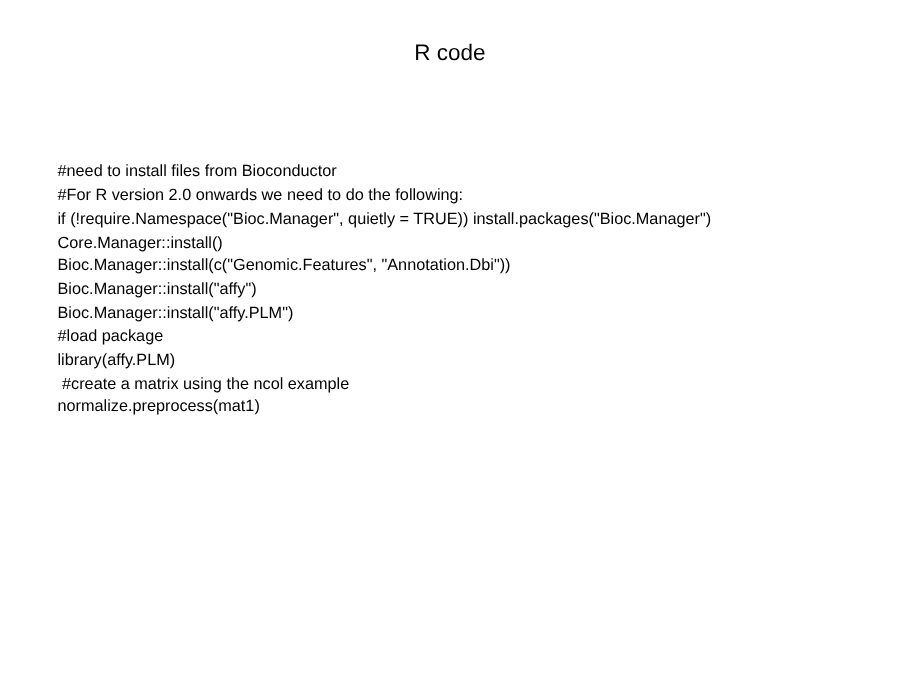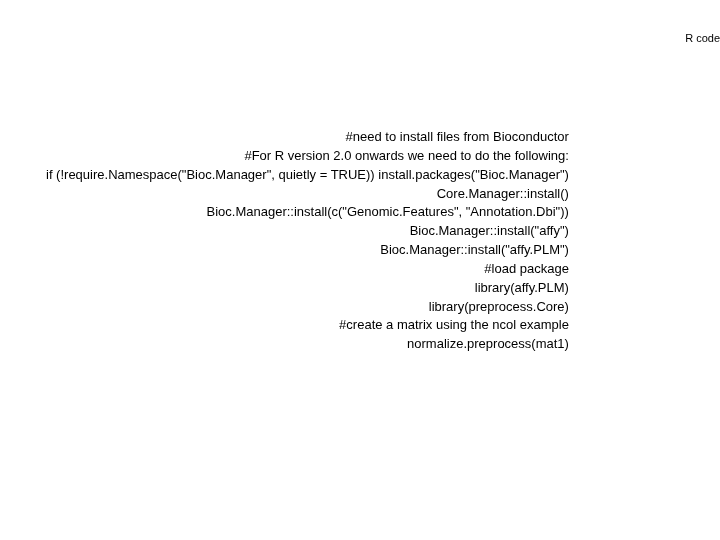--- a/index.html
+++ b/index.html
@@ -12,48 +12,46 @@
       height: 540px;
       background: #ffffff;
       font-family: Arial, Helvetica, sans-serif;
       position: relative;
     }
     .title {
       position: absolute;
       top: 32px;
       left: 0;
       width: 100%;
-      text-align: right;
-      font-size: 11px;
+      text-align: center;
+      font-size: 18px;
       color: #000000;
     }
     .code-block {
       position: absolute;
       top: 128px;
       left: 46px;
       font-size: 13px;
       line-height: 1.45;
       color: #000000;
     }
     .code-line {
       white-space: pre;
-      text-align: right;
     }
   </style>
 </head>
 <body>
 
 <div class="title">R code</div>
 
 <div class="code-block">
   <div class="code-line">#need to install files from Bioconductor</div>
   <div class="code-line">#For R version 2.0 onwards we need to do the following:</div>
   <div class="code-line">if (!require.Namespace("Bioc.Manager", quietly = TRUE)) install.packages("Bioc.Manager")</div>
   <div class="code-line">Core.Manager::install()</div>
   <div class="code-line">Bioc.Manager::install(c("Genomic.Features", "Annotation.Dbi"))</div>
   <div class="code-line">Bioc.Manager::install("affy")</div>
   <div class="code-line">Bioc.Manager::install("affy.PLM")</div>
   <div class="code-line">#load package</div>
   <div class="code-line">library(affy.PLM)</div>
-  <div class="code-line">library(preprocess.Core)</div>
   <div class="code-line"> #create a matrix using the ncol example</div>
   <div class="code-line">normalize.preprocess(mat1)</div>
 </div>
 
 </body></html>

